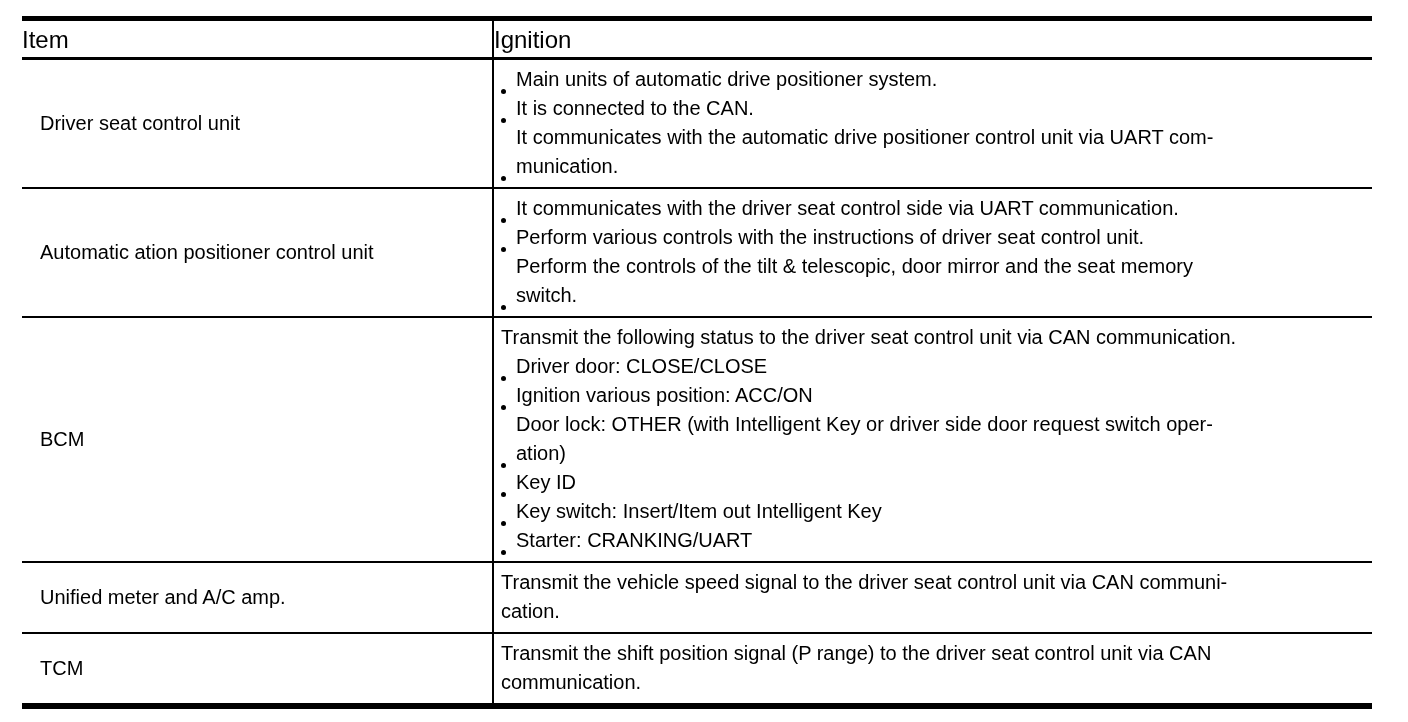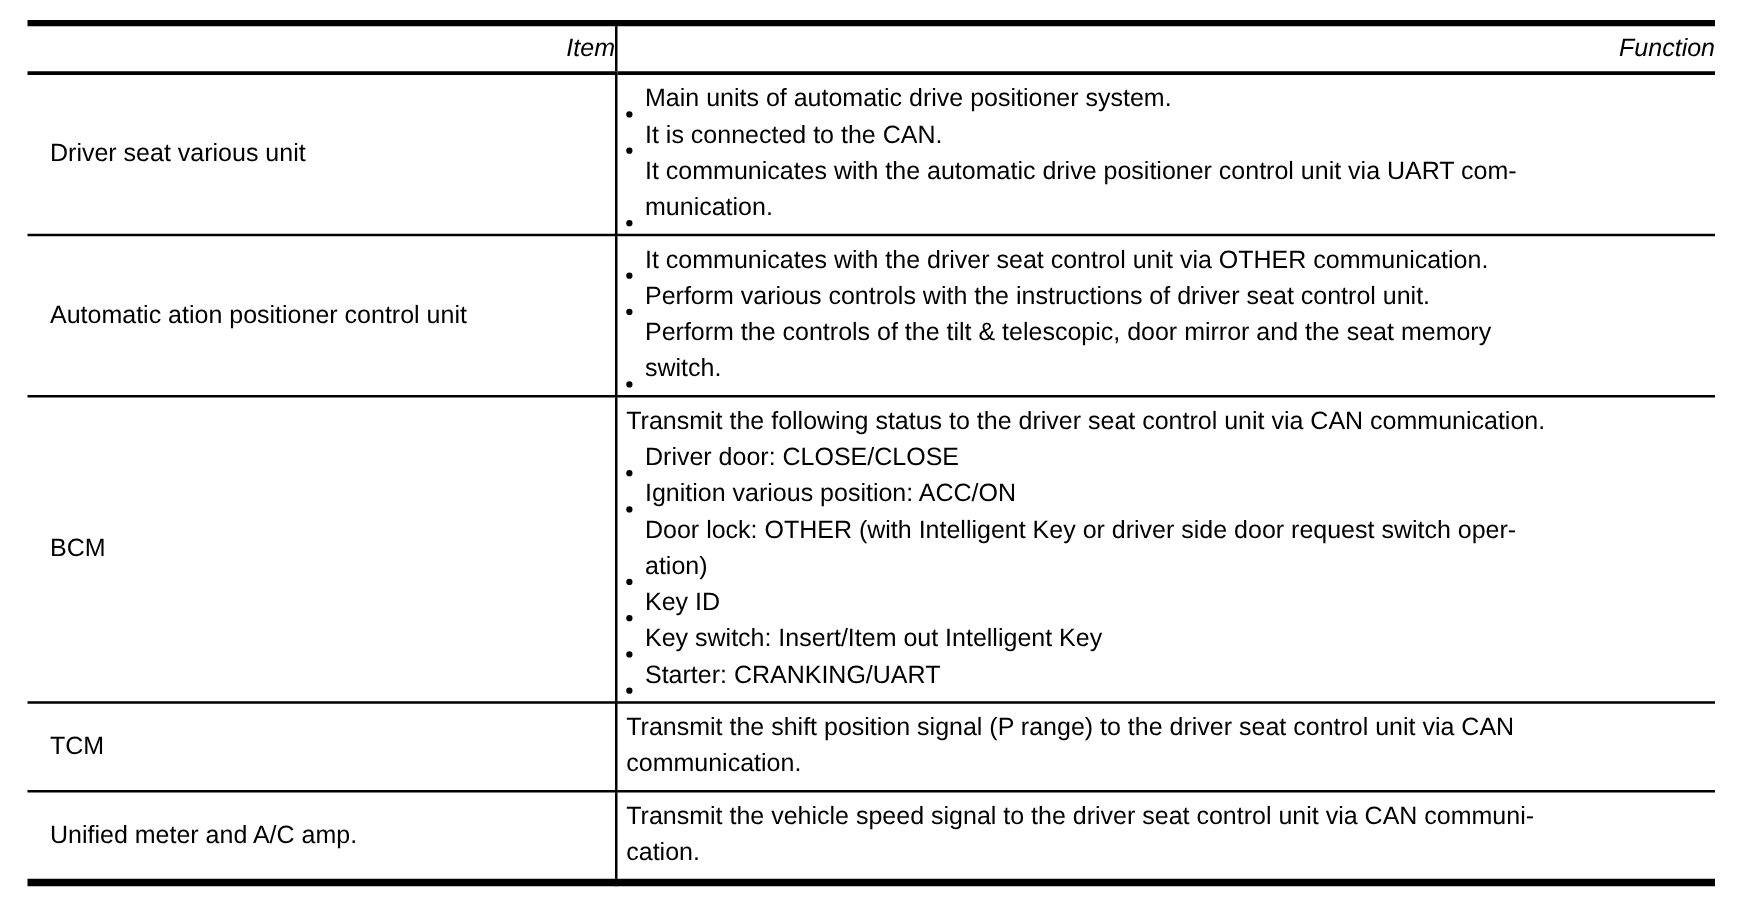--- a/index.html
+++ b/index.html
@@ -28,26 +28,25 @@
     border-bottom: 6px solid #000000;
     font-size: 20px;
     line-height: 29px;
   }
   col.item-col { width: 471px; }
   col.function-col { width: 879px; }
 
   th.col-header {
     height: 36px;
     font-weight: normal;
-    font-size: 20px;
-    text-align: right;
+    font-size: 24px;
+    text-align: left;
     vertical-align: middle;
     border-bottom: 3px solid #000000;
     padding: 0;
-    font-style: italic;
   }
   th.col-header.item-header { border-right: 2px solid #000000; }
 
   td {
     border-bottom: 2px solid #000000;
     vertical-align: middle;
     padding: 0;
   }
   td.item-cell {
     border-right: 2px solid #000000;
@@ -76,26 +75,26 @@
 
 <div class="page">
   <table class="manual-table">
     <colgroup>
       <col class="item-col">
       <col class="function-col">
     </colgroup>
     <thead>
       <tr>
         <th class="col-header item-header">Item</th>
-        <th class="col-header">Function</th>
+        <th class="col-header">Ignition</th>
       </tr>
     </thead>
     <tbody id="rows-body">
         <tr>
-          <td class="item-cell">Driver seat various unit</td>
+          <td class="item-cell">Driver seat control unit</td>
           <td class="function-cell">
             <div class="block">
               <span class="dot"></span>
               <span class="block-text">Main units of automatic drive positioner system.</span>
             </div>
             <div class="block">
               <span class="dot"></span>
               <span class="block-text">It is connected to the CAN.</span>
             </div>
             <div class="block">
@@ -103,21 +102,21 @@
               <span class="block-text">It communicates with the automatic drive positioner control unit via UART com-
 munication.</span>
             </div>
           </td>
         </tr>
         <tr>
           <td class="item-cell">Automatic ation positioner control unit</td>
           <td class="function-cell">
             <div class="block">
               <span class="dot"></span>
-              <span class="block-text">It communicates with the driver seat control unit via OTHER communication.</span>
+              <span class="block-text">It communicates with the driver seat control side via UART communication.</span>
             </div>
             <div class="block">
               <span class="dot"></span>
               <span class="block-text">Perform various controls with the instructions of driver seat control unit.</span>
             </div>
             <div class="block">
               <span class="dot"></span>
               <span class="block-text">Perform the controls of the tilt &amp; telescopic, door mirror and the seat memory
 switch.</span>
             </div>
@@ -150,32 +149,32 @@
               <span class="dot"></span>
               <span class="block-text">Key switch: Insert/Item out Intelligent Key</span>
             </div>
             <div class="block">
               <span class="dot"></span>
               <span class="block-text">Starter: CRANKING/UART</span>
             </div>
           </td>
         </tr>
         <tr>
+          <td class="item-cell">Unified meter and A/C amp.</td>
+          <td class="function-cell">
+            <div class="block">
+              <span class="block-text">Transmit the vehicle speed signal to the driver seat control unit via CAN communi-
+cation.</span>
+            </div>
+          </td>
+        </tr>
+        <tr>
           <td class="item-cell">TCM</td>
           <td class="function-cell">
             <div class="block">
               <span class="block-text">Transmit the shift position signal (P range) to the driver seat control unit via CAN
 communication.</span>
             </div>
           </td>
         </tr>
-        <tr>
-          <td class="item-cell">Unified meter and A/C amp.</td>
-          <td class="function-cell">
-            <div class="block">
-              <span class="block-text">Transmit the vehicle speed signal to the driver seat control unit via CAN communi-
-cation.</span>
-            </div>
-          </td>
-        </tr>
       </tbody>
   </table>
 </div>
 
 </body></html>

